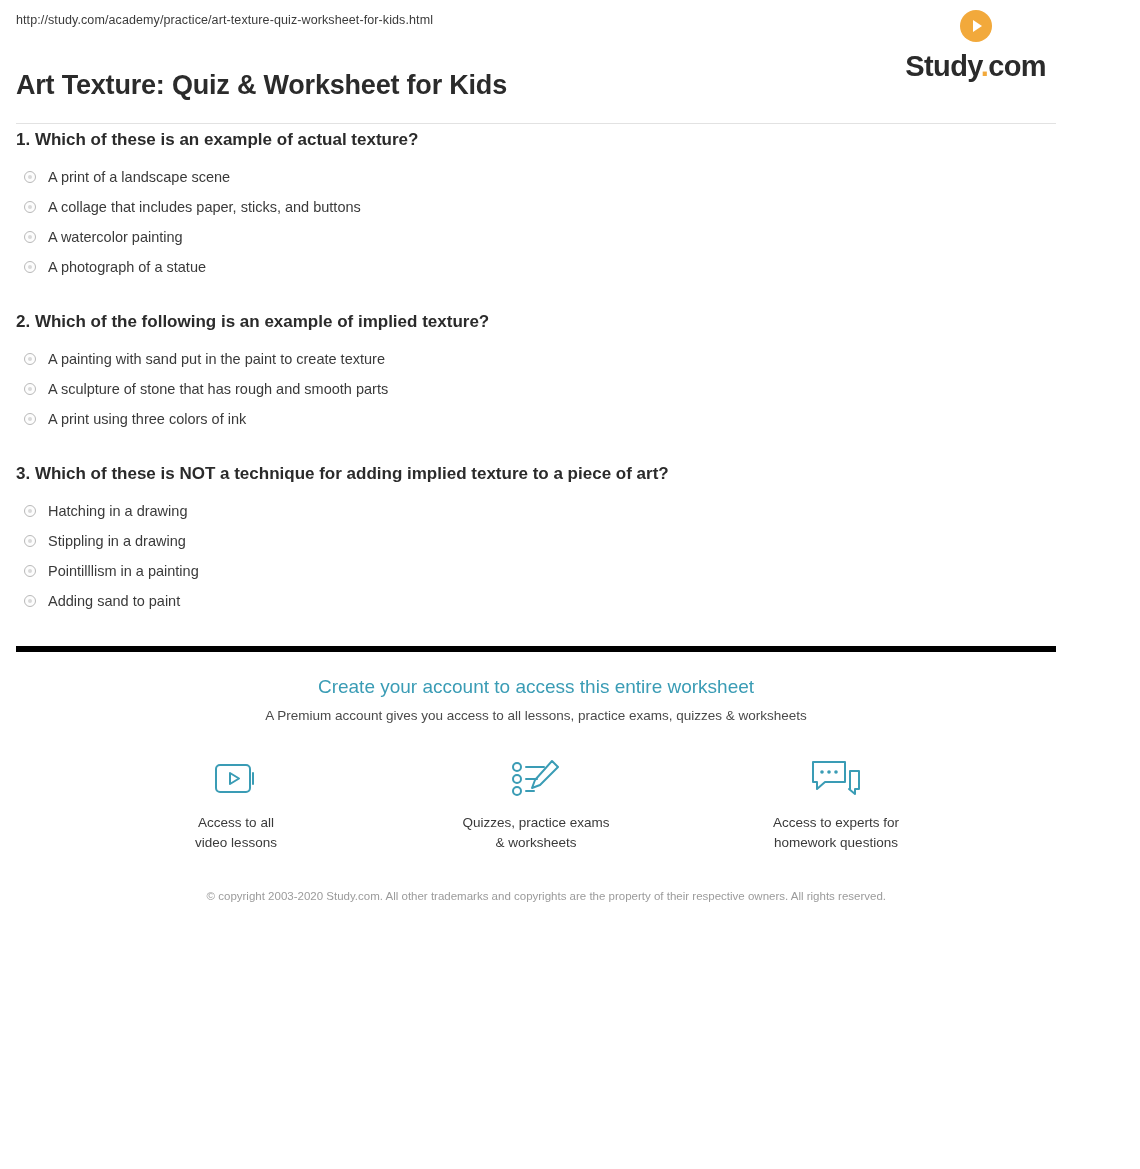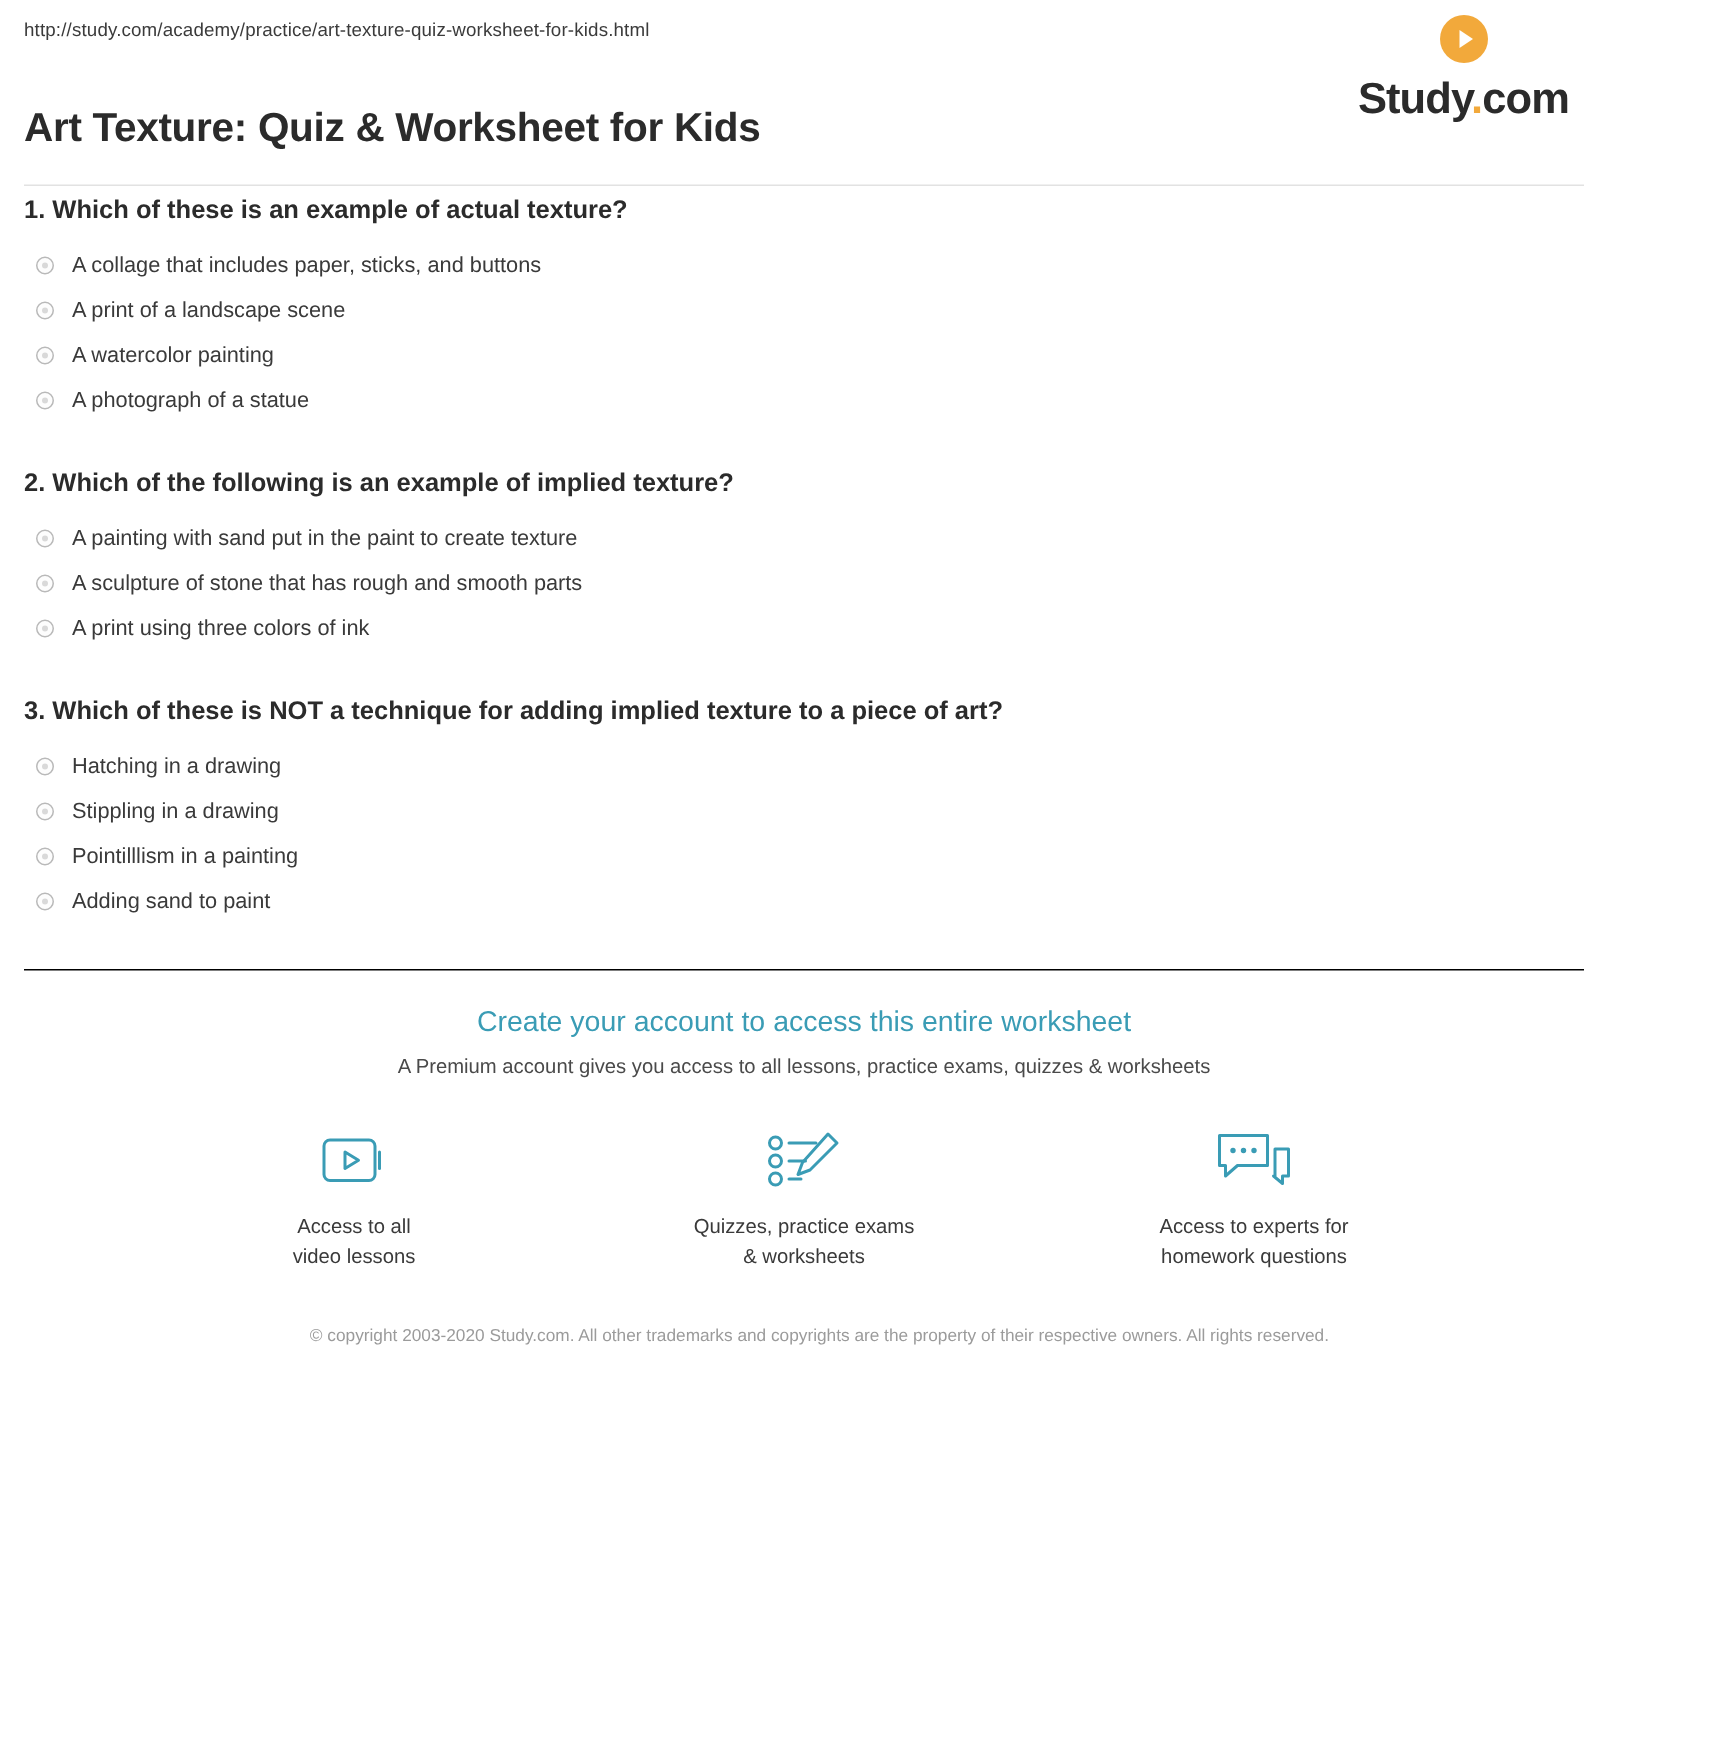--- a/index.html
+++ b/index.html
@@ -117,21 +117,21 @@
     border-radius: 50%;
     background: #d9d9d9;
   }
   .choice-label {
     font-size: 14.5px;
     color: #3a3a3a;
   }
 
   
   .promo {
-    border-top: 1px solid #000000;
+    border-top: 6px solid #000000;
     margin-top: 22px;
     padding-top: 24px;
     text-align: center;
   }
   .promo-title {
     font-size: 19px;
     color: #3a9cb5;
     margin: 0 0 10px 0;
   }
   .promo-sub {
@@ -188,25 +188,25 @@
 
   <h1 class="title">Art Texture: Quiz &amp; Worksheet for Kids</h1>
   <hr class="divider">
 
   <div class="quiz">
 
     <div class="question-block">
       <p class="question-text">1. Which of these is an example of actual texture?</p>
       <div class="choice">
         <span class="radio"></span>
+        <span class="choice-label">A print of a landscape scene</span>
+      </div>
+      <div class="choice">
+        <span class="radio"></span>
         <span class="choice-label">A collage that includes paper, sticks, and buttons</span>
-      </div>
-      <div class="choice">
-        <span class="radio"></span>
-        <span class="choice-label">A print of a landscape scene</span>
       </div>
       <div class="choice">
         <span class="radio"></span>
         <span class="choice-label">A watercolor painting</span>
       </div>
       <div class="choice">
         <span class="radio"></span>
         <span class="choice-label">A photograph of a statue</span>
       </div>
     </div>

